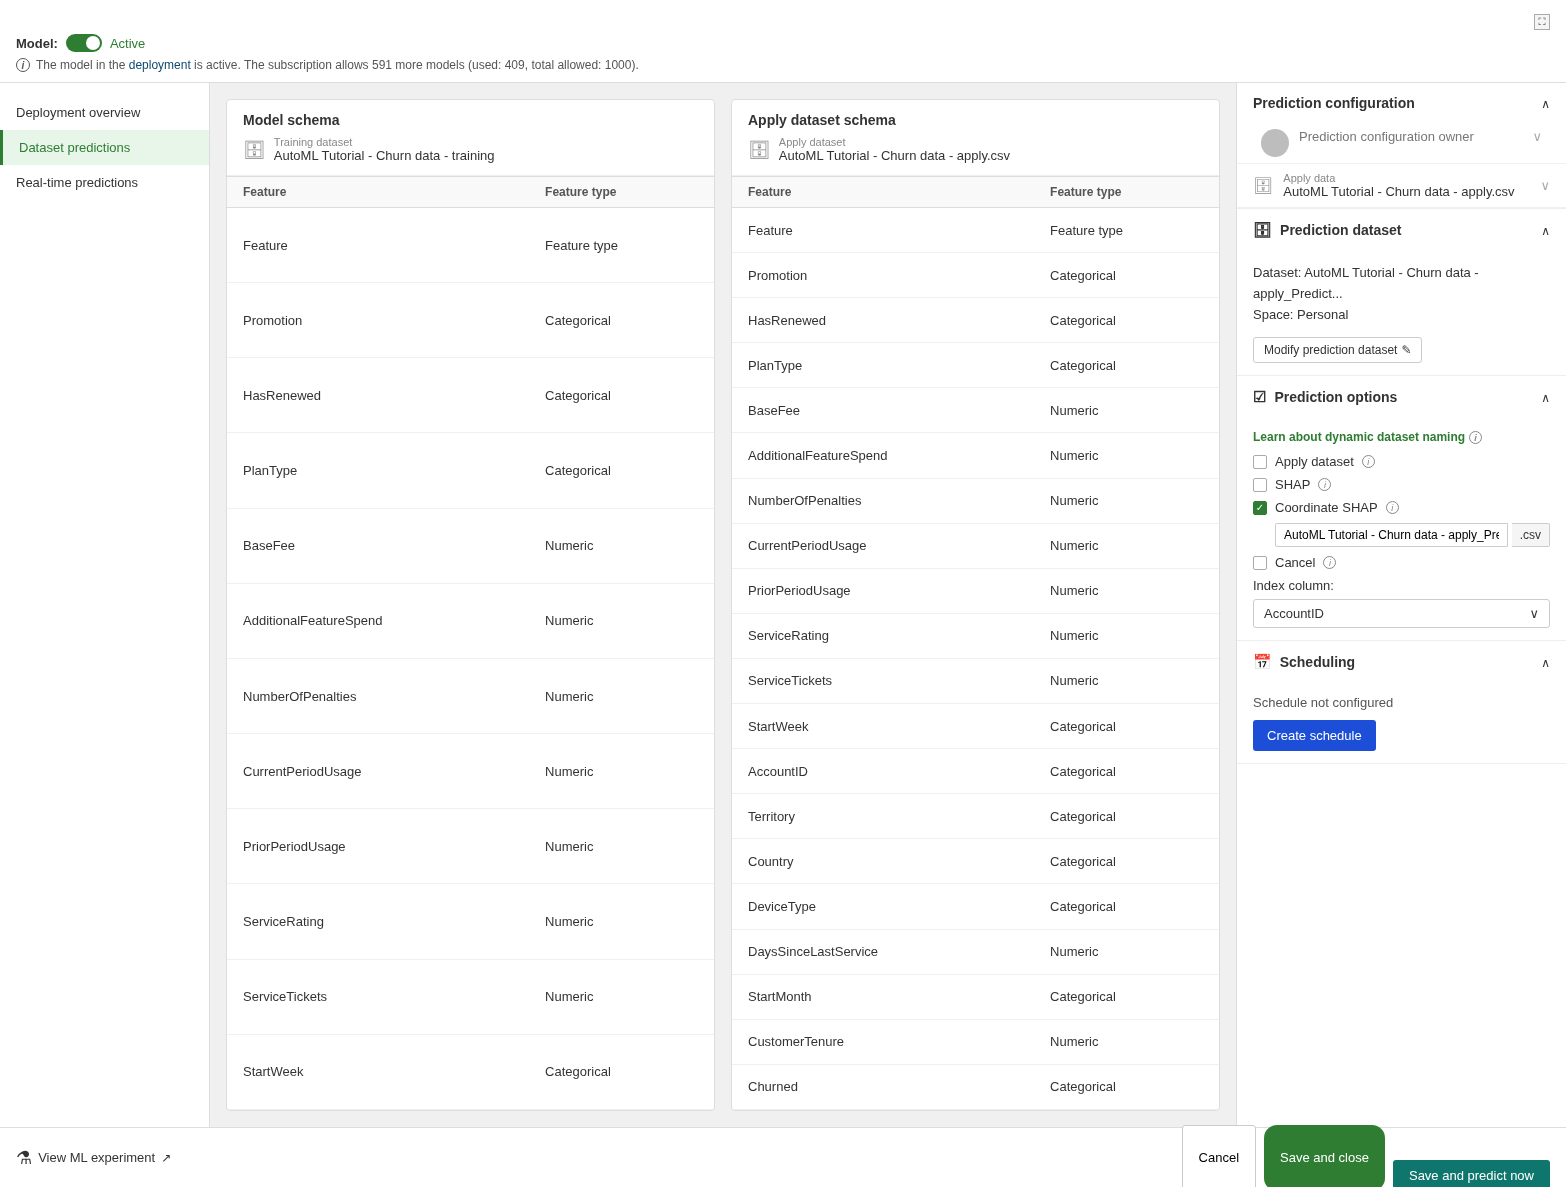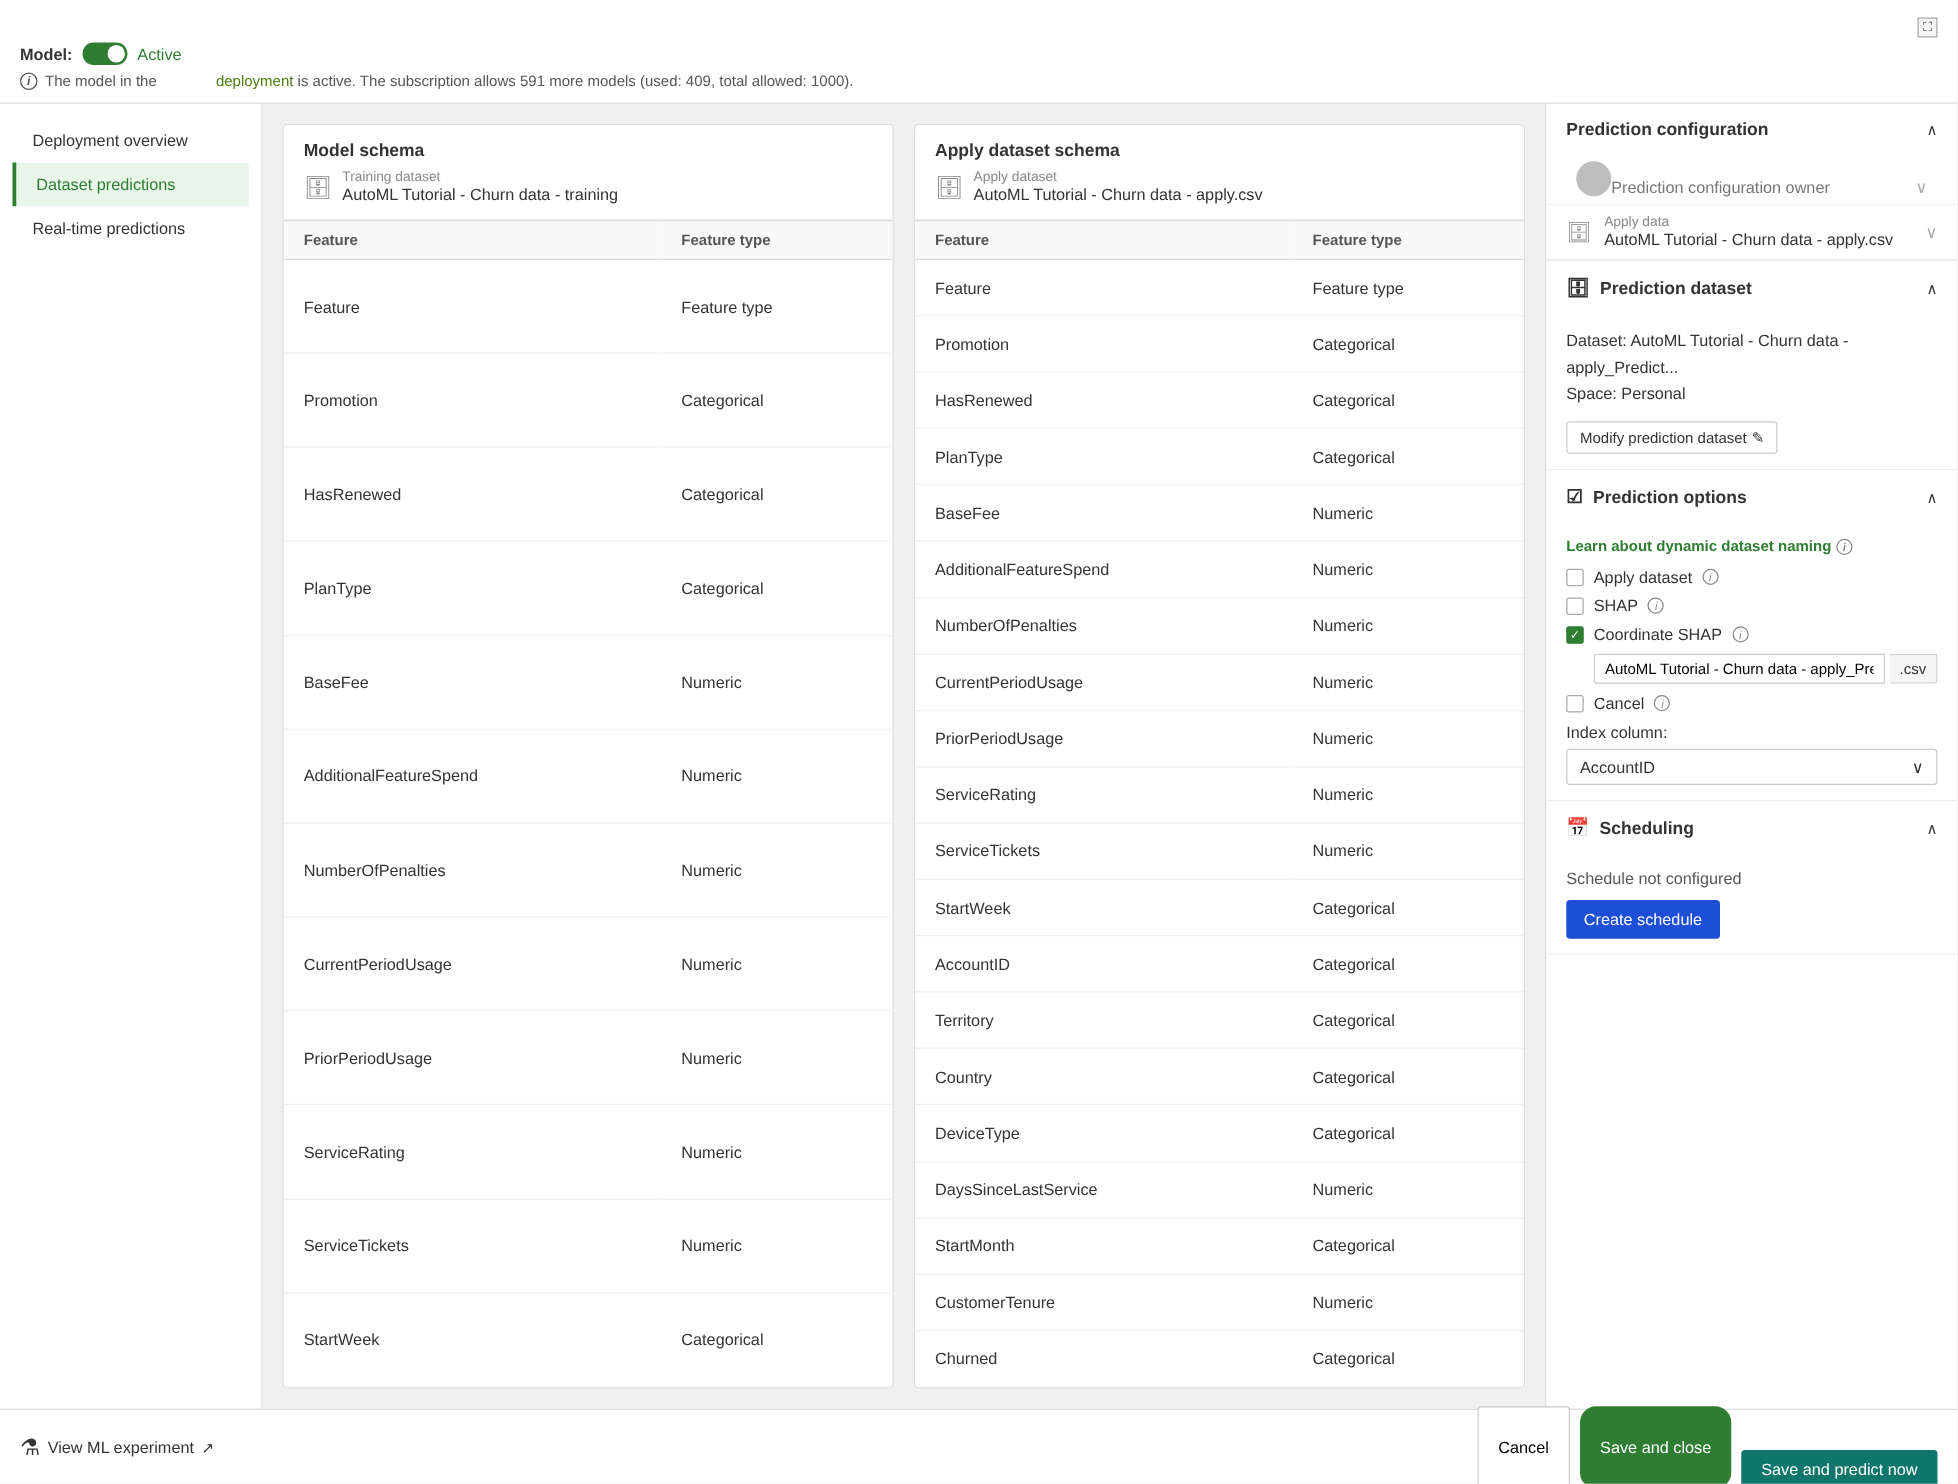--- a/index.html
+++ b/index.html
@@ -6,23 +6,23 @@
     body { font-family: -apple-system, BlinkMacSystemFont, 'Segoe UI', Arial, sans-serif; font-size: 13px; background: #f0f0f0; color: #333; height: 1187px; overflow: hidden; }
 
     .app-container { display: flex; flex-direction: column; height: 100%; }
     .model-row { display: flex; align-items: center; gap: 8px; margin-bottom: 6px; }
     .model-label { font-weight: 600; font-size: 13px; }
     .toggle { width: 36px; height: 18px; background: #2e7d32; border-radius: 9px; position: relative; display: inline-block; }
     .toggle-knob { width: 14px; height: 14px; background: #fff; border-radius: 50%; position: absolute; top: 2px; left: 20px; }
     .active-label { color: #2e7d32; font-size: 13px; }
     .info-row { display: flex; align-items: center; gap: 6px; font-size: 12px; color: #555; }
     .info-icon { width: 14px; height: 14px; border-radius: 50%; border: 1.5px solid #555; display: inline-flex; align-items: center; justify-content: center; font-size: 10px; font-style: italic; font-weight: bold; flex-shrink: 0; }
-    .highlight-link { color: #4d7c0f; text-decoration: none; margin-left: 44px; }
-
-    .sidebar { width: 210px; background: #fff; border-right: 1px solid #ddd; padding: 12px 10px; flex-shrink: 0; }
+    .highlight-link { color: #0c4a6e; text-decoration: none; }
+
+    .sidebar { width: 210px; background: #fff; border-right: 1px solid #ddd; padding: 12px 0; flex-shrink: 0; }
     .sidebar-item { padding: 10px 16px; cursor: pointer; font-size: 13px; color: #333; }
     .sidebar-item.active { background: #e8f5e9; border-left: 3px solid #2e7d32; color: #2e7d32; font-weight: 500; }
 
     .center-pane { flex: 1; overflow-y: auto; padding: 16px; display: flex; gap: 16px; flex-direction: column; }
     .schemas-row { display: flex; gap: 16px; flex: 1; }
 
     .schema-card { background: #fff; border: 1px solid #ddd; border-radius: 4px; flex: 1; overflow: hidden; display: flex; flex-direction: column; }
     .schema-card-header { padding: 12px 16px; border-bottom: 1px solid #eee; }
     .schema-card-title { font-weight: 600; font-size: 14px; margin-bottom: 8px; }
     .dataset-info { display: flex; align-items: center; gap: 8px; }
@@ -33,21 +33,21 @@
     .schema-table { width: 100%; border-collapse: collapse; flex: 1; }
     .schema-table th { background: #f9f9f9; padding: 8px 16px; text-align: left; font-weight: 600; font-size: 12px; border-bottom: 1px solid #ddd; border-top: 1px solid #ddd; color: #555; }
     .schema-table td { padding: 8px 16px; border-bottom: 1px solid #f0f0f0; font-size: 13px; }
 
     .right-panel { width: 330px; background: #fff; border-left: 1px solid #ddd; overflow-y: auto; flex-shrink: 0; }
     .panel-section { border-bottom: 1px solid #eee; }
     .panel-section-header { display: flex; align-items: center; justify-content: space-between; padding: 12px 16px; cursor: pointer; }
     .panel-section-title { font-weight: 600; font-size: 14px; display: flex; align-items: center; gap: 8px; justify-content: center; }
     .chevron-up::before { content: '∧'; font-size: 12px; }
 
-    .config-row { display: flex; align-items: flex-end; gap: 0; padding: 6px 24px; border-bottom: 1px solid #f0f0f0; }
+    .config-row { display: flex; align-items: flex-start; gap: 10px; padding: 6px 24px; border-bottom: 1px solid #f0f0f0; }
     .config-row:last-child { border-bottom: none; }
     .config-text { flex: 1; font-size: 13px; color: #777; }
     .config-chevron { color: #aaa; }
 
     .apply-data-row { display: flex; align-items: center; gap: 10px; padding: 8px 16px; border-bottom: 1px solid #f0f0f0; }
     .apply-data-label { font-size: 11px; color: #888; }
     .apply-data-name { font-size: 13px; color: #333; }
 
     .pred-dataset-section { padding: 12px 16px; }
     .pred-dataset-info { font-size: 13px; color: #333; margin-bottom: 8px; }

